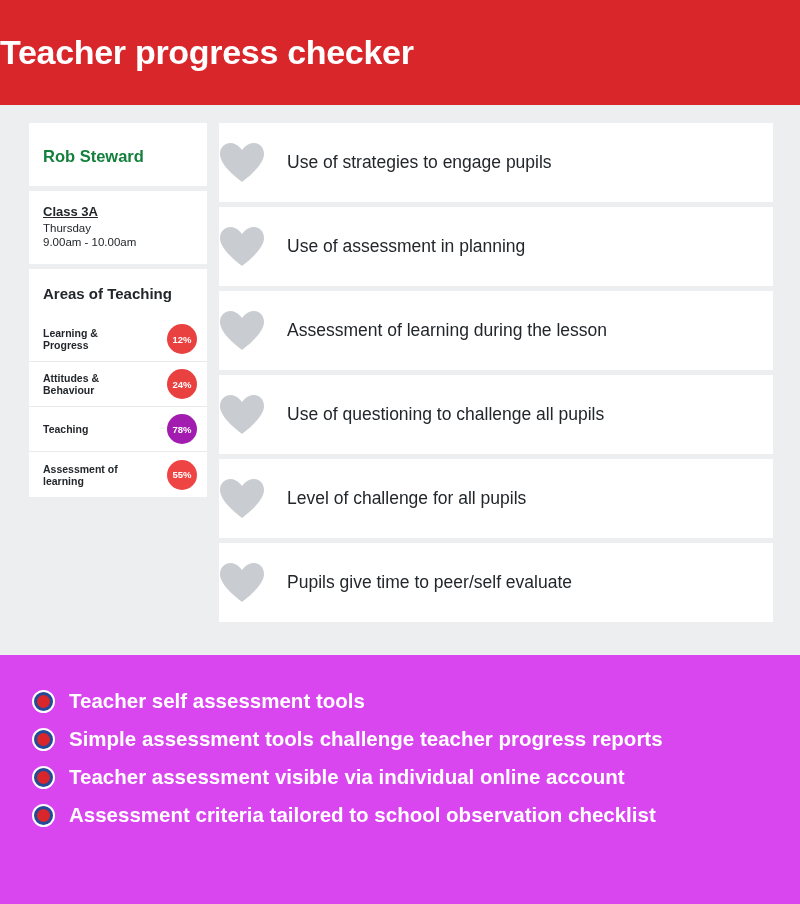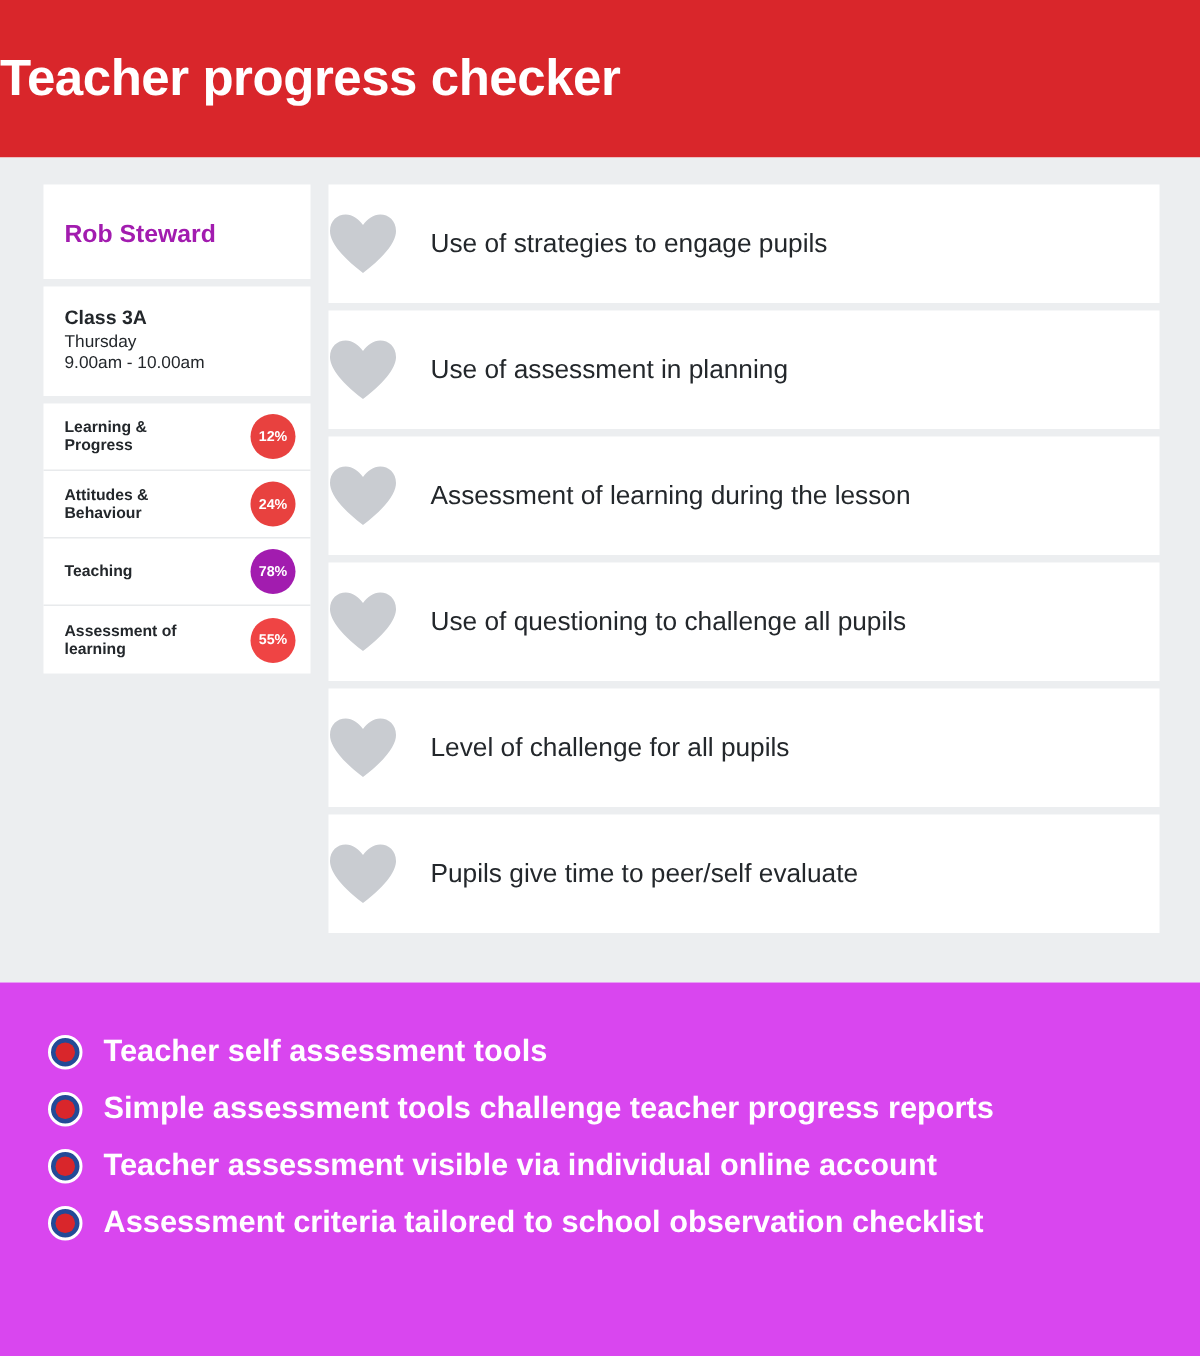--- a/index.html
+++ b/index.html
@@ -47,31 +47,32 @@
     margin-right: 12px;
   }
   .card {
     background: #ffffff;
     margin-bottom: 5px;
   }
   .teacher-name {
     padding: 24px 14px 20px 14px;
     font-size: 16.5px;
     font-weight: bold;
-    color: #a21caf;
+    color: #15803d;
   }
   .class-block {
     padding: 13px 14px 14px 14px;
     color: #23272b;
     line-height: 1.28;
   }
   .class-name {
     font-size: 13px;
     font-weight: bold;
     display: block;
+    text-decoration: underline;
   }
   .class-day, .class-time {
     font-size: 11.5px;
     display: block;
   }
   .areas-title {
     padding: 16px 14px 15px 14px;
     font-size: 15px;
     font-weight: bold;
     color: #23272b;
@@ -181,20 +182,21 @@
       <span>Rob Steward</span>
     </div>
 
     <div class="card class-block">
       <span class="class-name">Class 3A</span>
       <span class="class-day">Thursday</span>
       <span class="class-time">9.00am - 10.00am</span>
     </div>
 
     <div class="card">
+      <div class="areas-title">Areas of Teaching</div>
 
       <div class="area-row">
         <span class="area-label">Learning &amp; Progress</span>
         <span class="badge" style="background:#e8413f">12%</span>
       </div>
       <div class="area-row">
         <span class="area-label">Attitudes &amp; Behaviour</span>
         <span class="badge" style="background:#e8413f">24%</span>
       </div>
       <div class="area-row">

